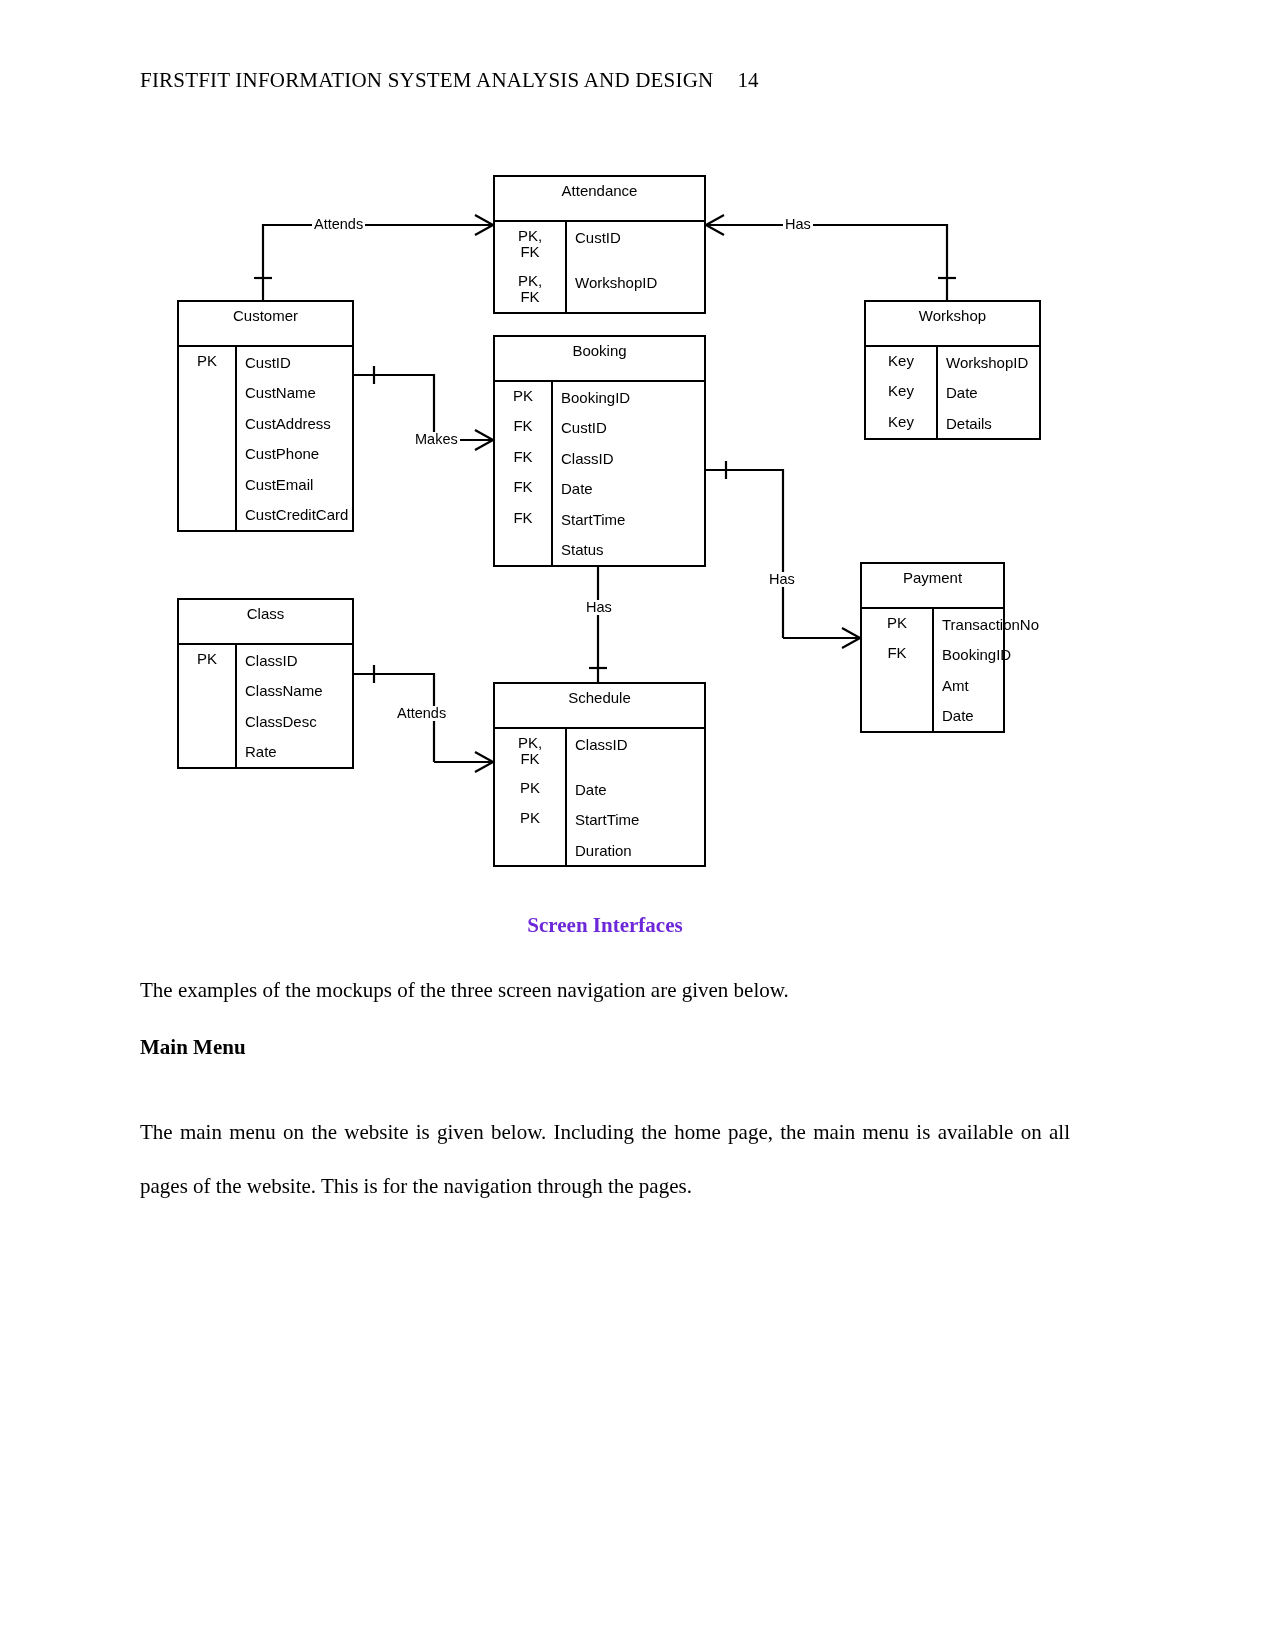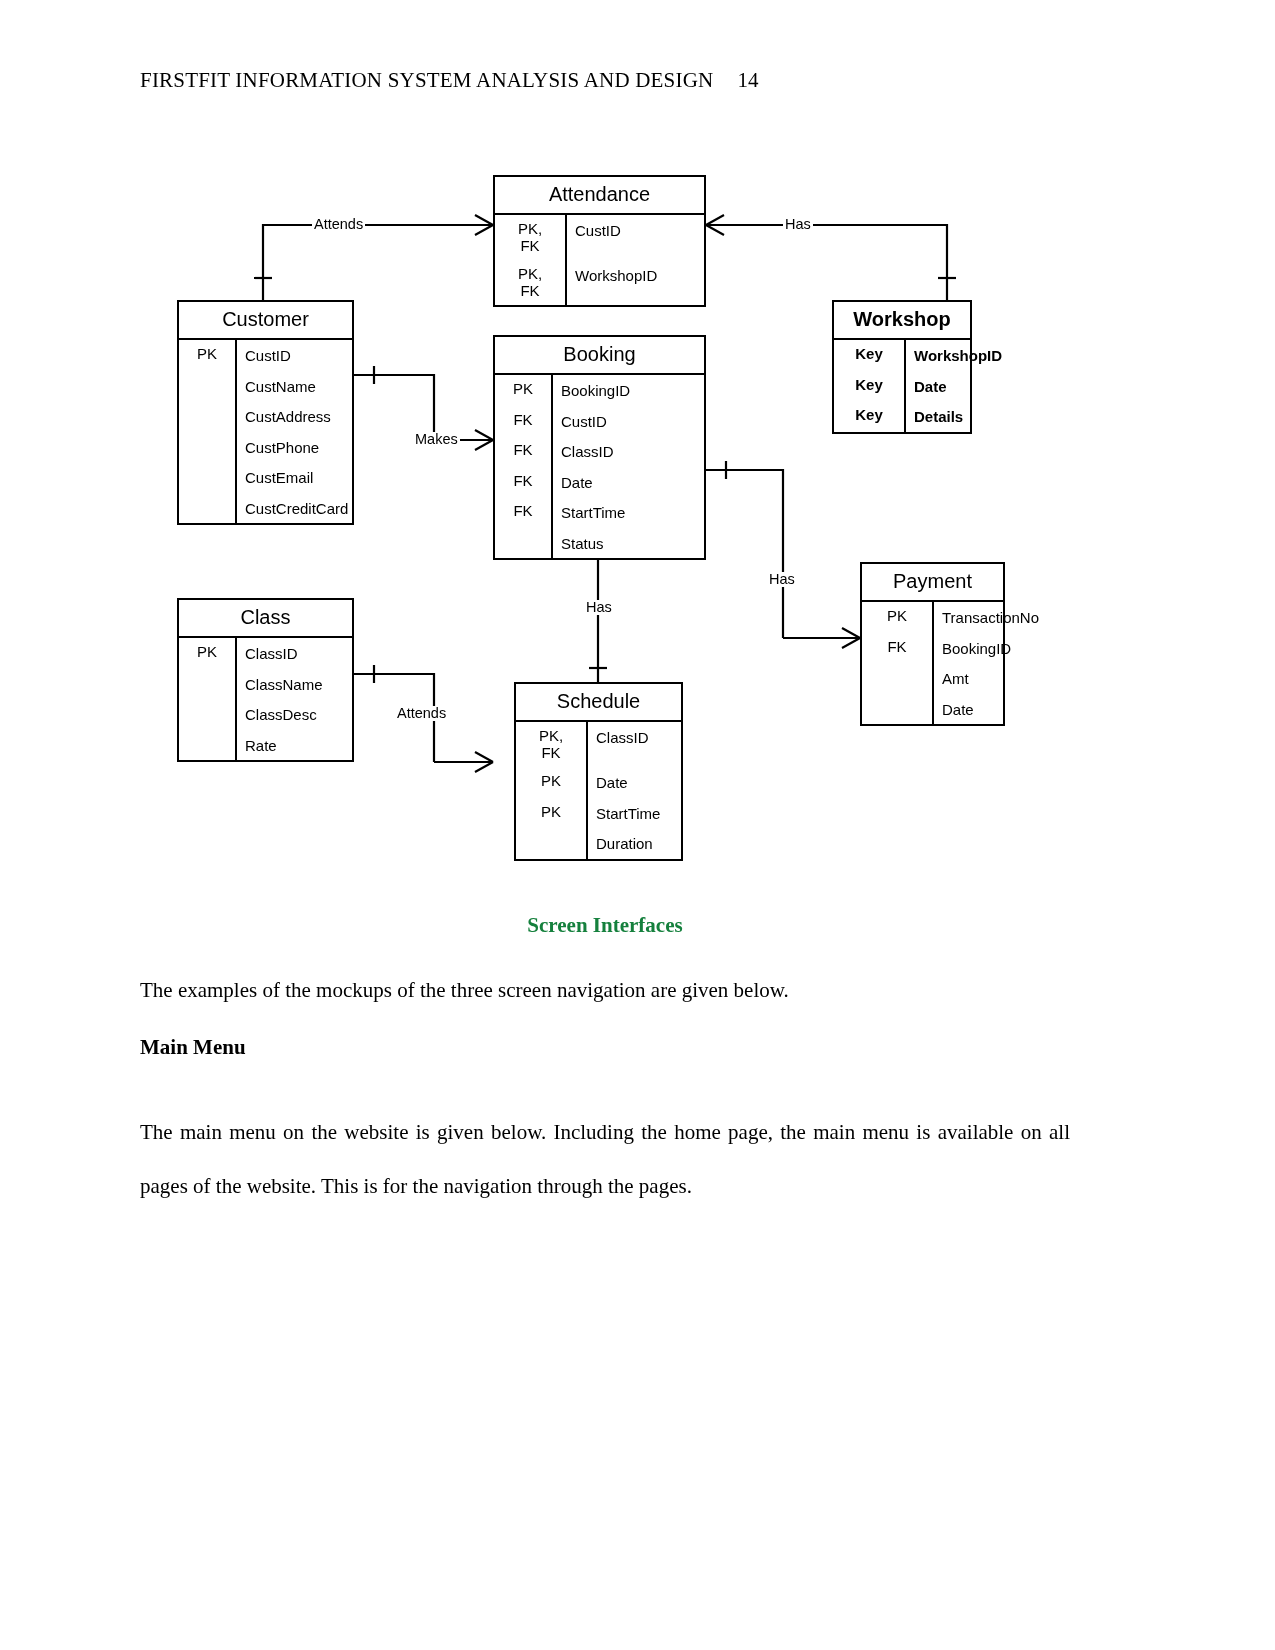--- a/index.html
+++ b/index.html
@@ -27,22 +27,22 @@
 
   .entity {
     position:absolute;
     border:2px solid #000;
     background:#fff;
     font-family:"Liberation Sans", sans-serif;
     box-sizing:border-box;
   }
   .entity-title {
     text-align:center;
-    font-size:20px;
-    padding:6px 0 8px 0;
+    font-size:15px;
+    padding:6px 0 20px 0;
     border-bottom:2px solid #000;
     line-height:1.1;
   }
   .attr-row { display:flex; }
   .attr-key {
     width:72px; min-width:72px;
     border-right:2px solid #000;
     text-align:center;
     font-size:15px;
     padding:6px 12px;
@@ -195,21 +195,21 @@
       <div class="attr-row">
         <div class="attr-key">FK</div>
         <div class="attr-name">StartTime</div>
       </div>
       <div class="attr-row">
         <div class="attr-key"></div>
         <div class="attr-name">Status</div>
       </div>
     </div>
 
-    <div class="entity" id="ent-workshop" style="left:832px; top:150px; width:140px;font-weight:bold;">
+    <div class="entity" id="ent-workshop" style="left:864px; top:150px; width:177px;">
       <div class="entity-title">Workshop</div>
       <div class="attr-row">
         <div class="attr-key">Key</div>
         <div class="attr-name">WorkshopID</div>
       </div>
       <div class="attr-row">
         <div class="attr-key">Key</div>
         <div class="attr-name">Date</div>
       </div>
       <div class="attr-row">
@@ -251,21 +251,21 @@
       <div class="attr-row">
         <div class="attr-key"></div>
         <div class="attr-name">ClassDesc</div>
       </div>
       <div class="attr-row">
         <div class="attr-key"></div>
         <div class="attr-name">Rate</div>
       </div>
     </div>
 
-    <div class="entity" id="ent-schedule" style="left:514px; top:532px; width:169px;">
+    <div class="entity" id="ent-schedule" style="left:493px; top:532px; width:213px;">
       <div class="entity-title">Schedule</div>
       <div class="attr-row">
         <div class="attr-key">PK, FK</div>
         <div class="attr-name">ClassID</div>
       </div>
       <div class="attr-row">
         <div class="attr-key">PK</div>
         <div class="attr-name">Date</div>
       </div>
       <div class="attr-row">
@@ -280,21 +280,21 @@
 
     <div class="rel-label" style="left:312px; top:67px;">Attends</div>
     <div class="rel-label" style="left:783px; top:67px;">Has</div>
     <div class="rel-label" style="left:413px; top:282px;">Makes</div>
     <div class="rel-label" style="left:584px; top:450px;">Has</div>
     <div class="rel-label" style="left:767px; top:422px;">Has</div>
     <div class="rel-label" style="left:395px; top:556px;">Attends</div>
 
   </div>
 
-  <div class="section-heading" style="color: #15803d;">Screen Interfaces</div>
+  <div class="section-heading" style="color: #6d28d9;">Screen Interfaces</div>
 
   <div class="para p1">The examples of the mockups of the three screen navigation are given below.</div>
 
   <div class="sub-heading">Main Menu</div>
 
   <div class="para p2">The main menu on the website is given below. Including the home page, the main menu is available on all pages of the website. This is for the navigation through the pages.</div>
 
 </div>
 
 </body></html>

